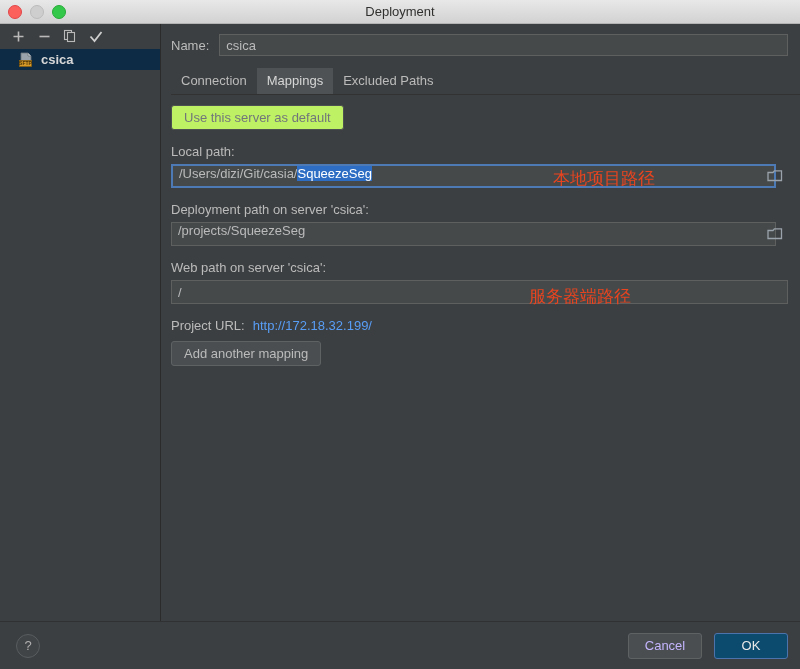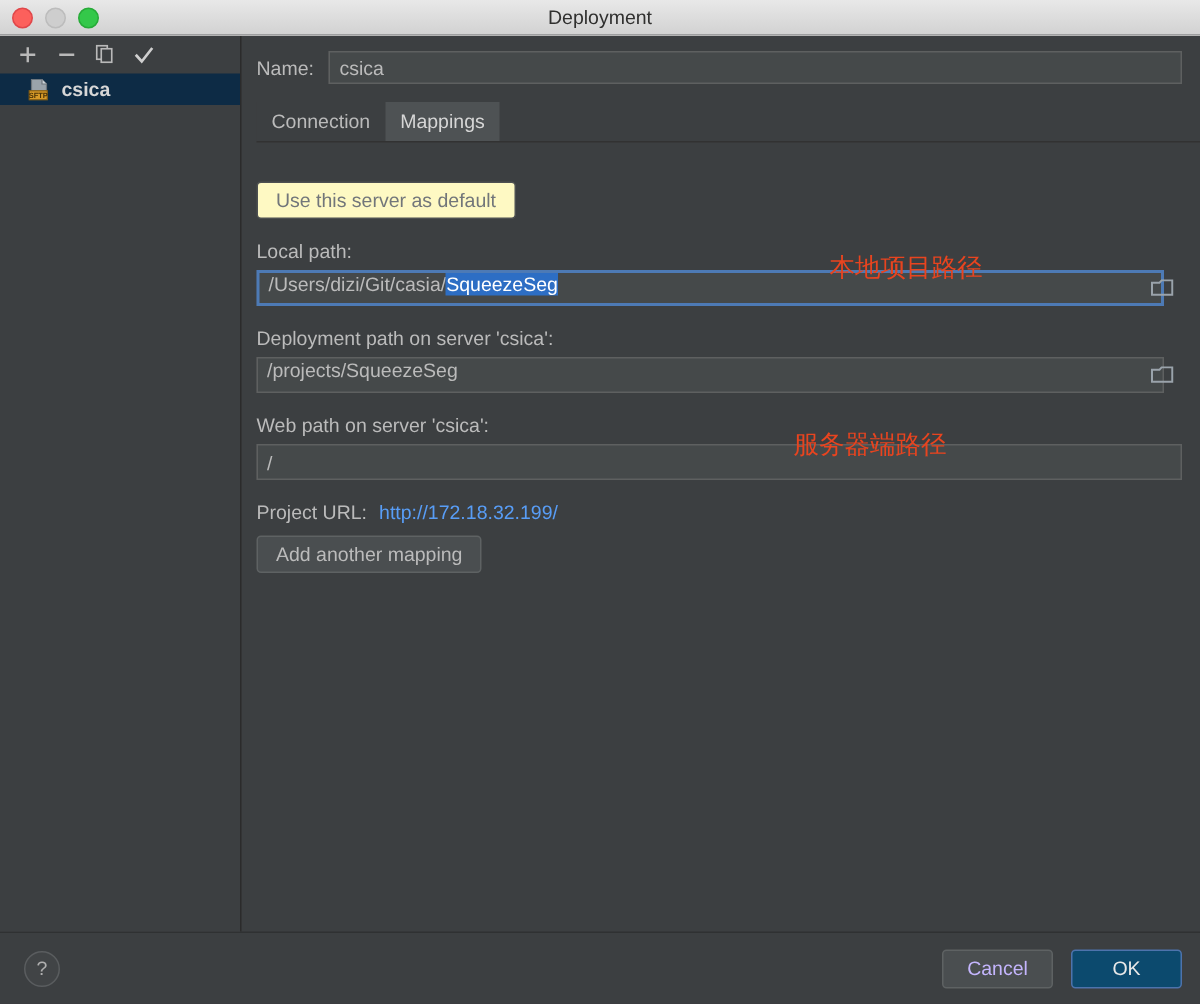--- a/index.html
+++ b/index.html
@@ -117,21 +117,21 @@
     padding: 0 6px;
     font-size: 13px;
     box-sizing: border-box;
     font-family: "Liberation Sans", sans-serif;
   }
   .name-field { flex: 1; }
 
   
   .tabs {
     display: flex;
-    margin: 12px 0 16px 10px;
+    margin: 12px 0 0 10px;
     align-items: flex-end;
     border-bottom: 1px solid #323232;
     padding-right: 19px;
   }
   .tab {
     padding: 4px 9px 5px 9px;
     font-size: 13px;
     color: #bbbbbb;
     background: #3c3f41;
     border: 1px solid transparent;
@@ -147,21 +147,21 @@
   .btn {
     background: #4a4e50;
     border: 1px solid #5e6263;
     border-radius: 3px;
     color: #bbbbbb;
     font-size: 13px;
     padding: 4px 12px;
     font-family: "Liberation Sans", sans-serif;
   }
   .btn.disabled {
-    background: #fef9c3;
+    background: #bef264;
     border: 1px solid #4d5051;
     color: #72767a;
   }
 
   .field-label {
     font-size: 13px;
     color: #bbbbbb;
     margin: 14px 0 5px 0;
   }
   .pathrow {
@@ -333,20 +333,21 @@
   <div class="content">
 
     <div class="name-row">
       <span class="name-label">Name:</span>
       <span class="textfield name-field">csica</span>
     </div>
 
     <div class="tabs">
       <div class="tab">Connection</div>
       <div class="tab active">Mappings</div>
+      <div class="tab">Excluded Paths</div>
       <div class="tabs-filler"></div>
     </div>
 
     <div class="panel">
 
       <button class="btn disabled">Use this server as default</button>
 
       <div class="field-label">Local path:</div>
       <div class="pathrow">
         <div class="pathfield focused">

